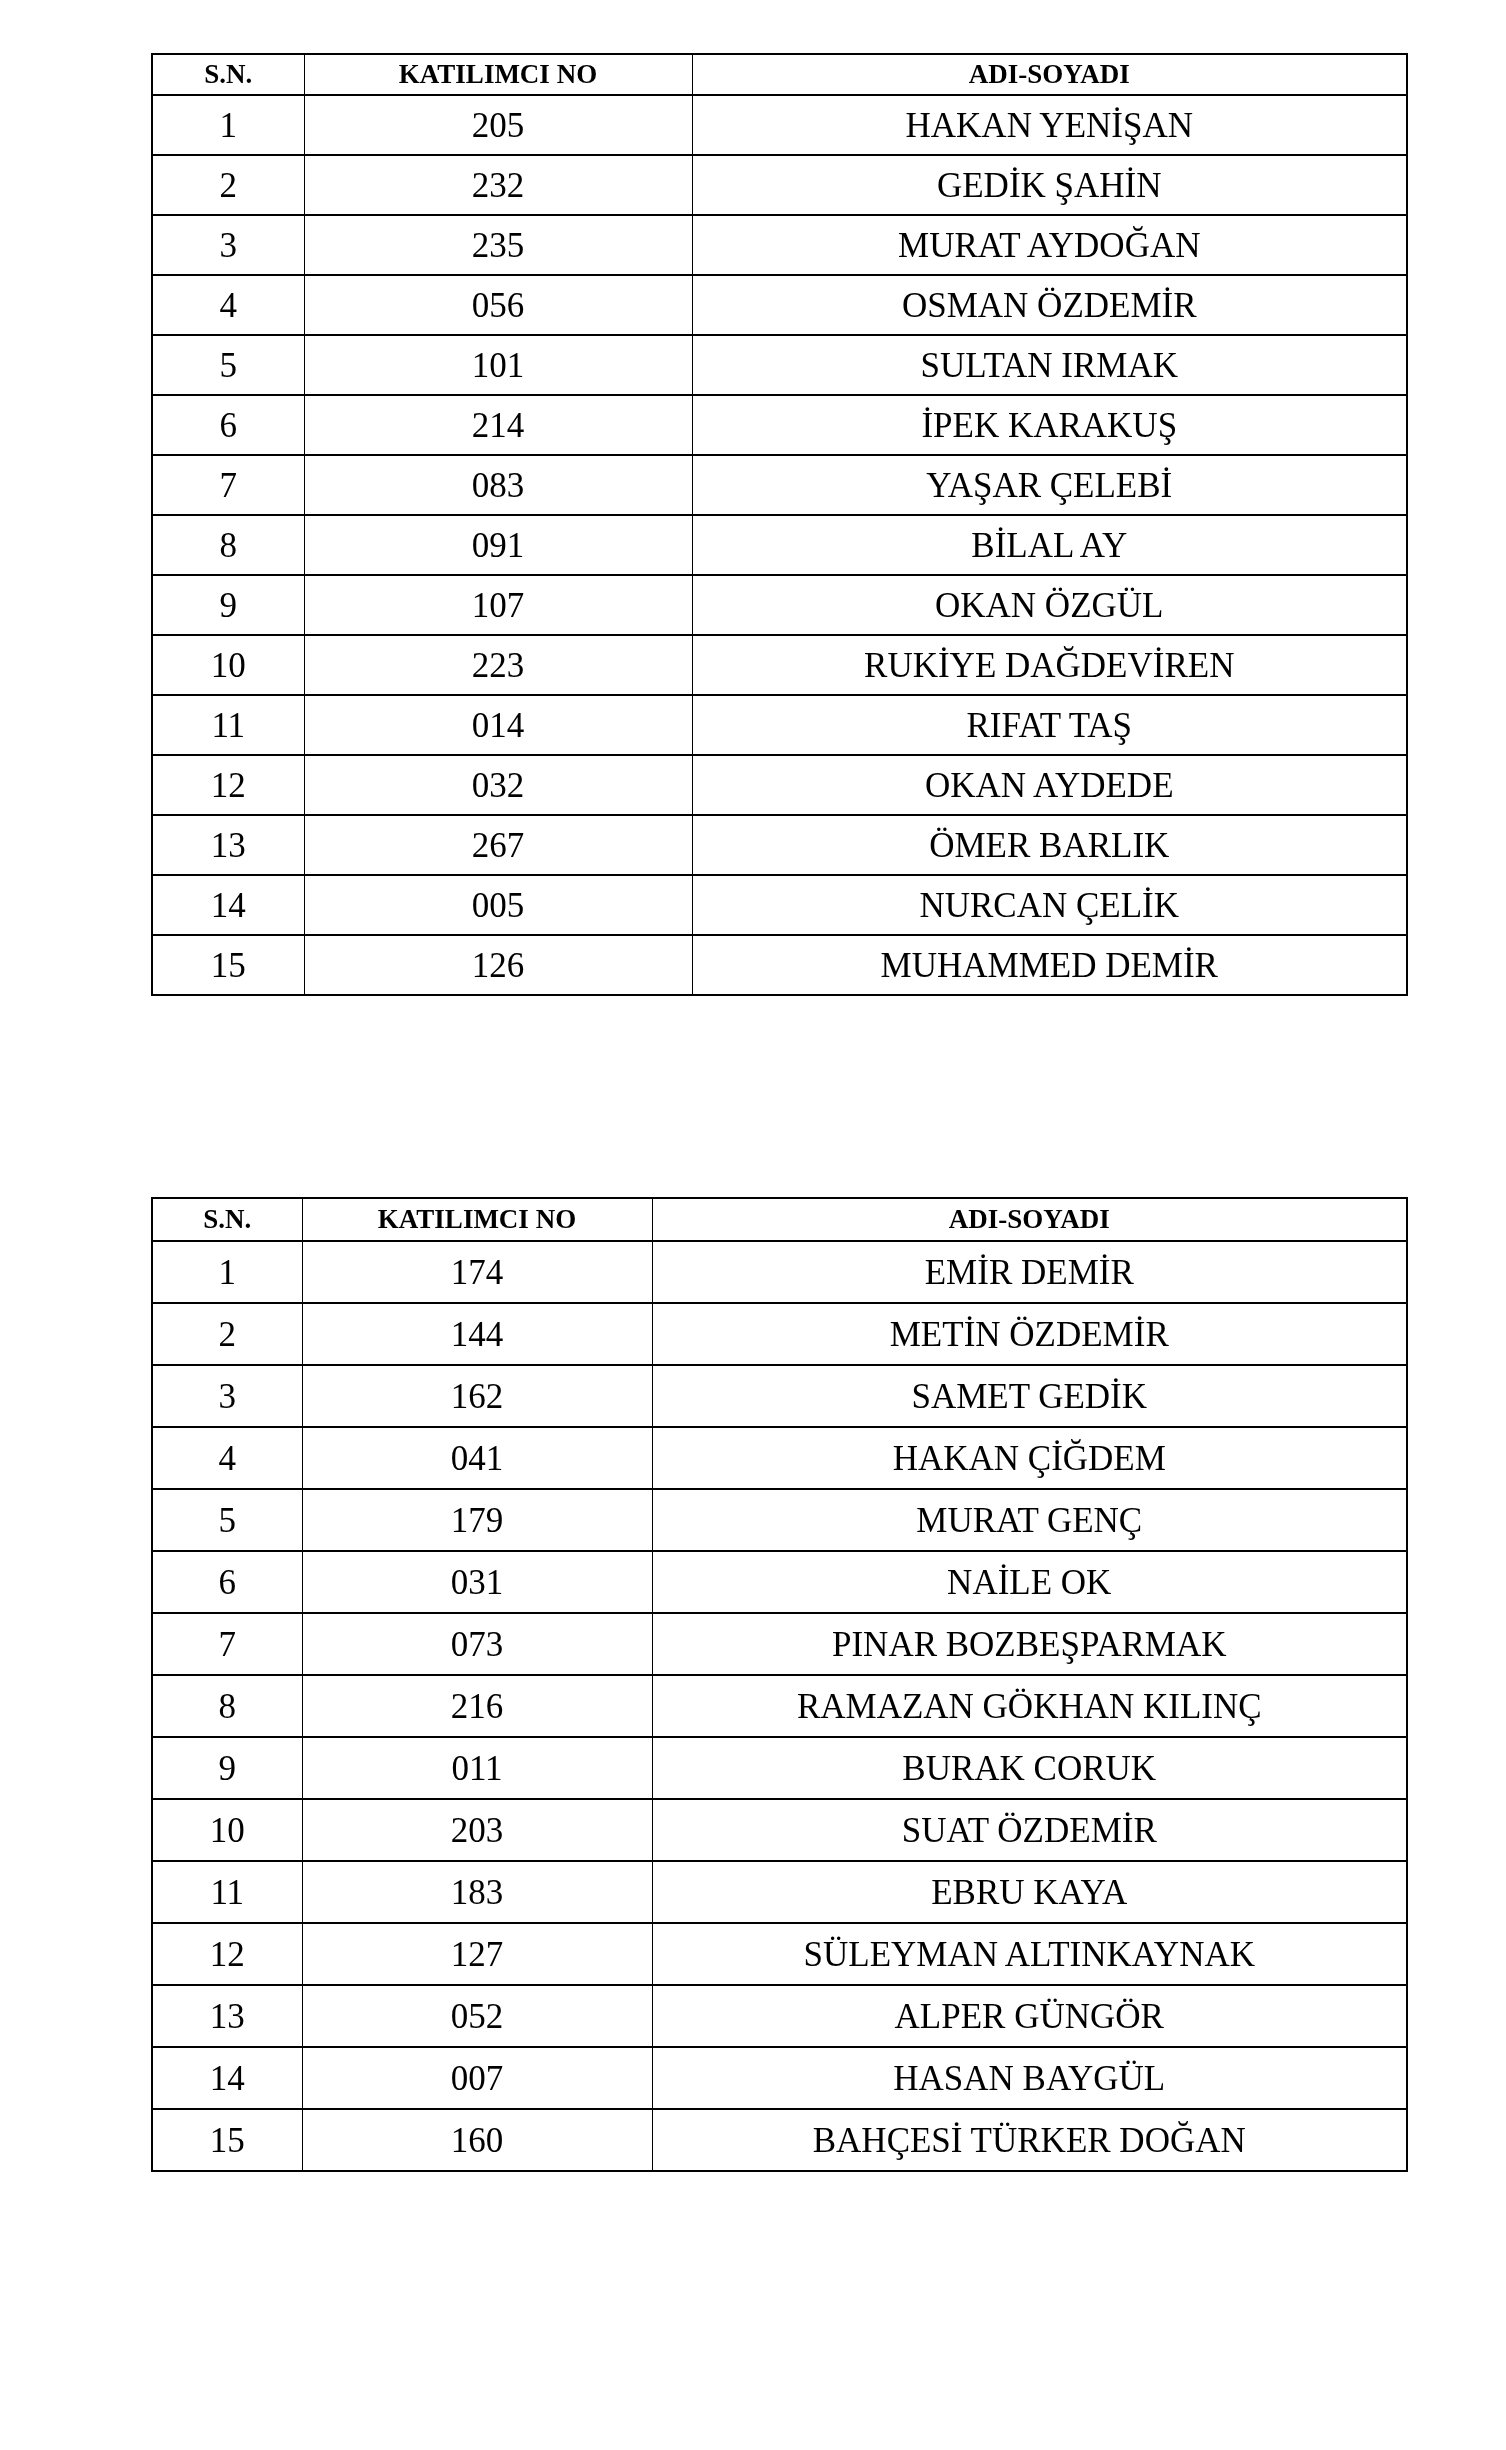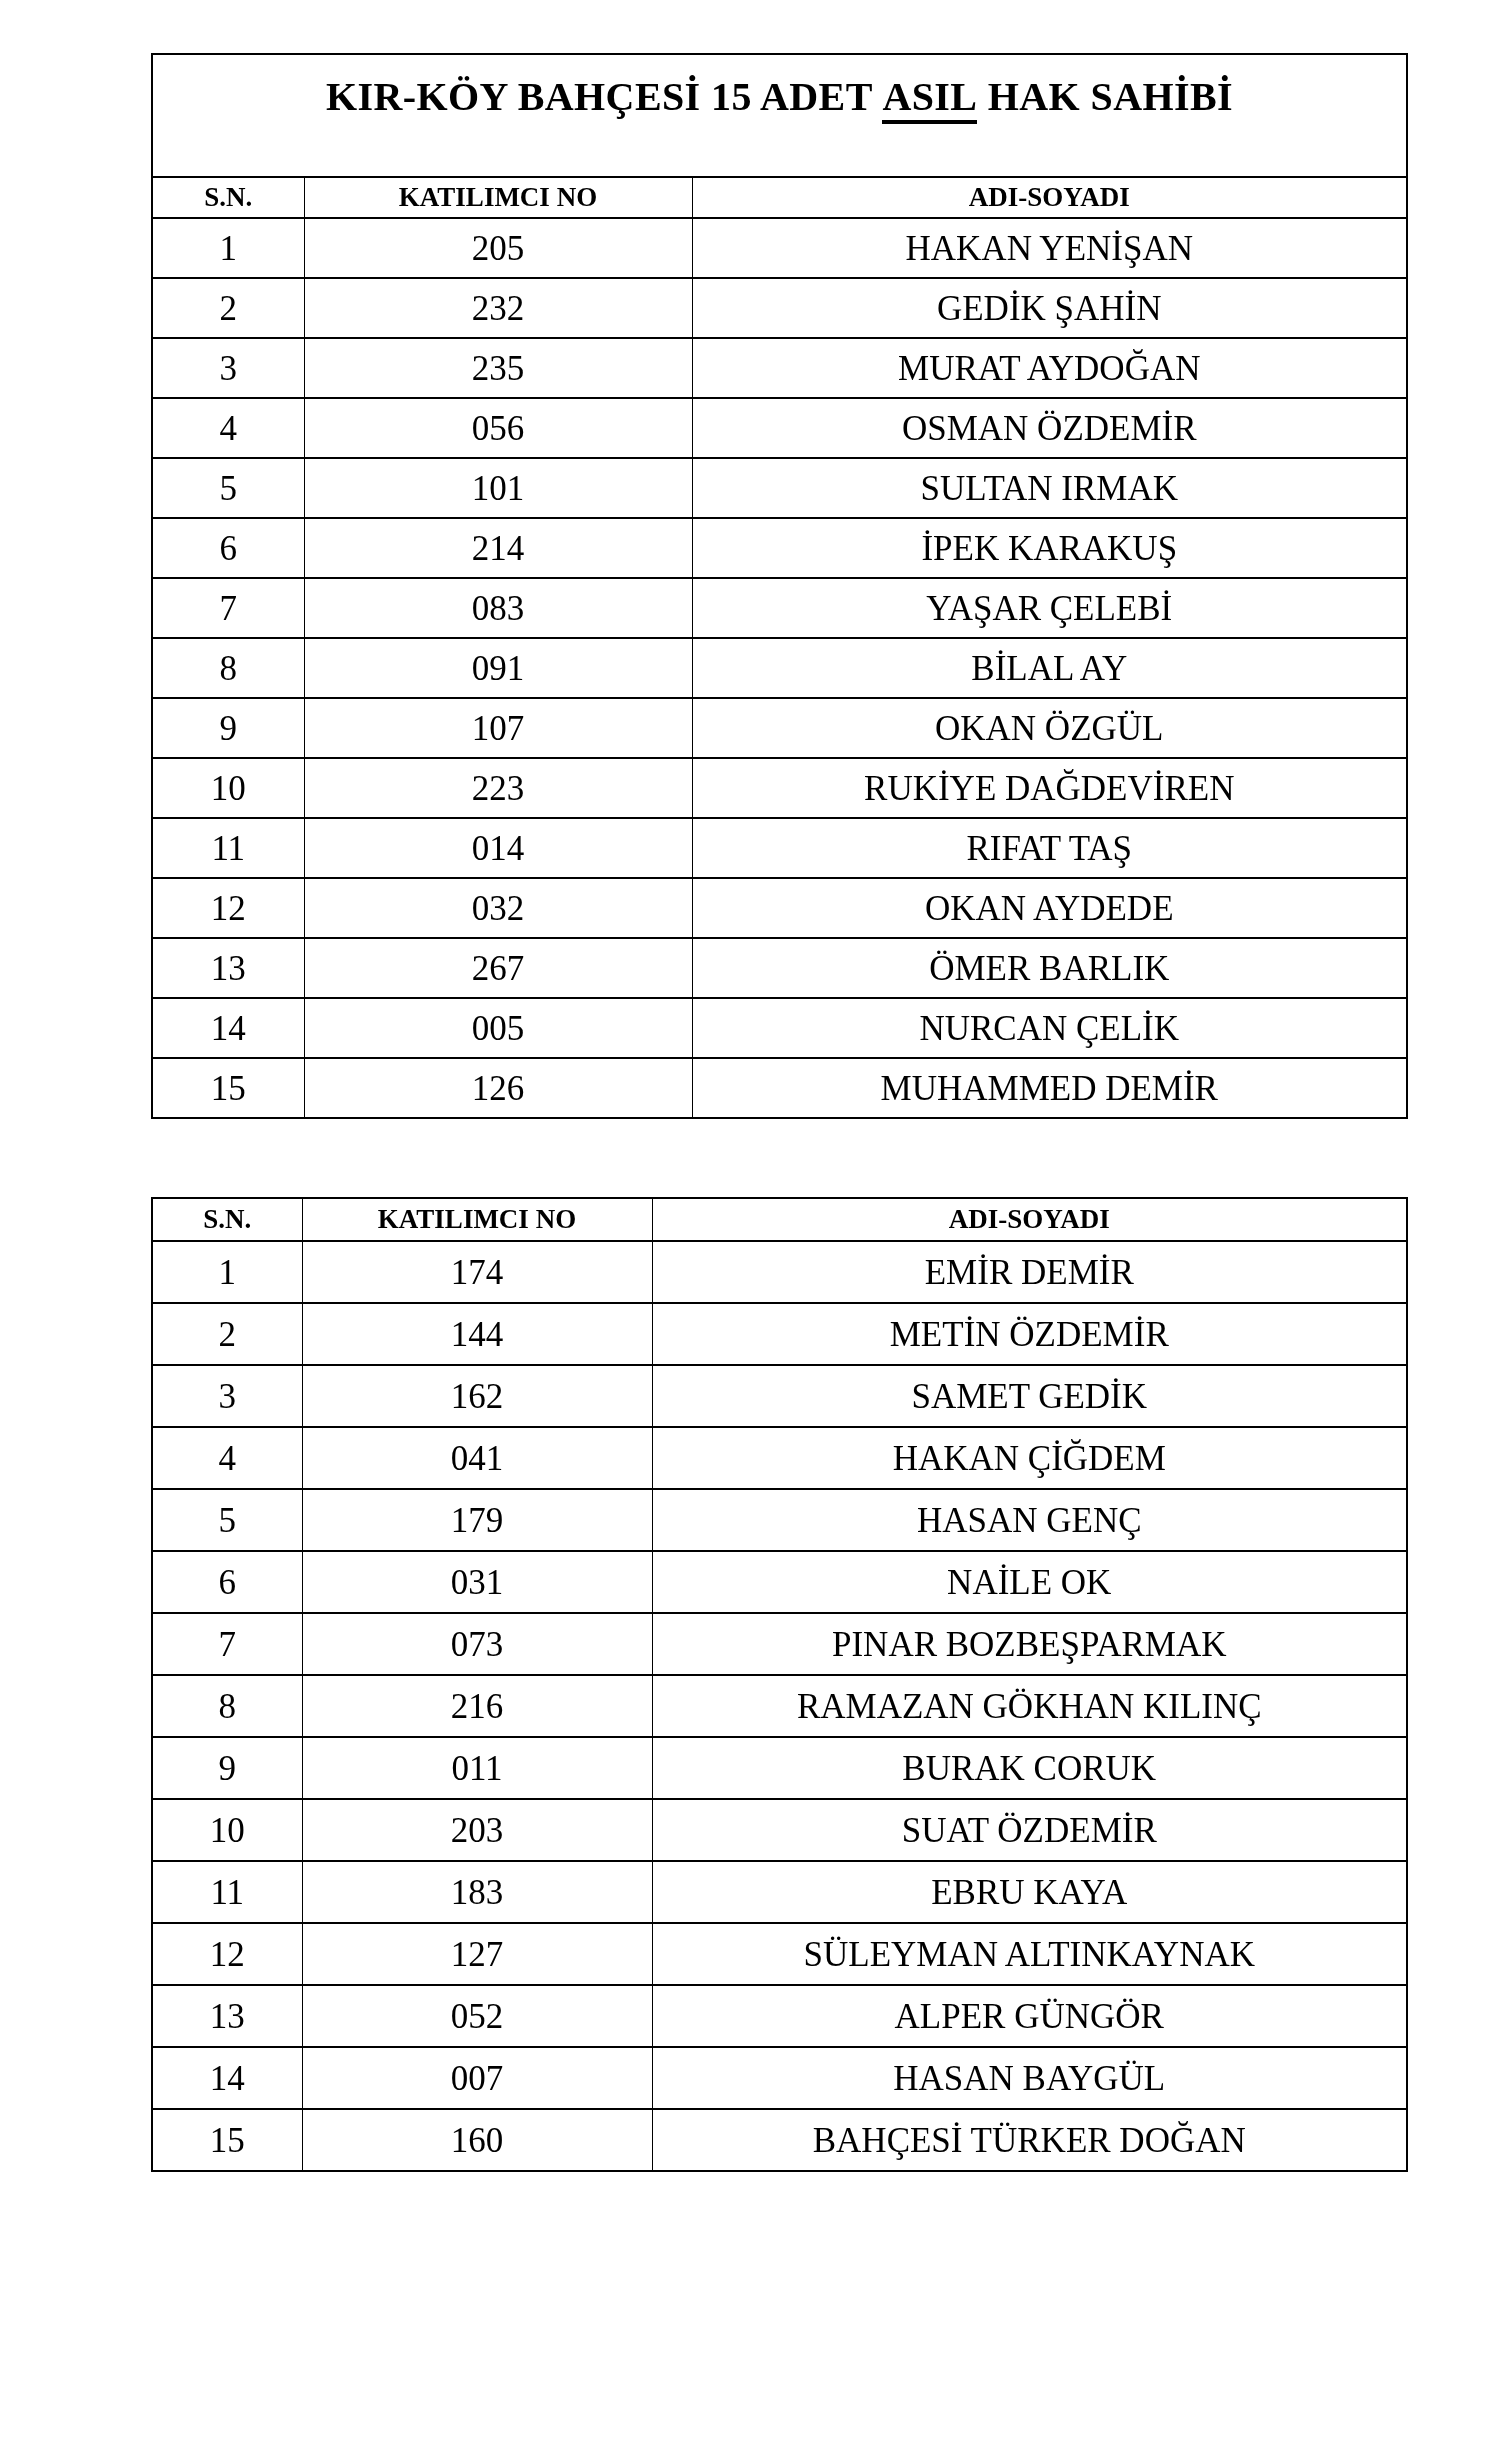--- a/index.html
+++ b/index.html
@@ -69,23 +69,20 @@
 
 <div class="page">
 
   <table class="list t1">
     <colgroup>
         <col class="c1">
         <col class="c2">
         <col class="c3">
       </colgroup>
     <thead>
-      <tr class="title-row">
-        <td colspan="3" class="title-cell"><span>KIR-KÖY BAHÇESİ 15 ADET </span><span class="u">ASIL</span><span> HAK SAHİBİ</span></td>
-      </tr>
       <tr class="head-row">
         <th>S.N.</th>
         <th>KATILIMCI NO</th>
         <th>ADI-SOYADI</th>
       </tr>
     </thead>
     <tbody>
         <tr class="data-row">
     <td>1</td>
     <td>205</td>
@@ -194,21 +191,21 @@
     <td>SAMET GEDİK</td>
   </tr>
         <tr class="data-row">
     <td>4</td>
     <td>041</td>
     <td>HAKAN ÇİĞDEM</td>
   </tr>
         <tr class="data-row">
     <td>5</td>
     <td>179</td>
-    <td>HASAN GENÇ</td>
+    <td>MURAT GENÇ</td>
   </tr>
         <tr class="data-row">
     <td>6</td>
     <td>031</td>
     <td>NAİLE OK</td>
   </tr>
         <tr class="data-row">
     <td>7</td>
     <td>073</td>
     <td>PINAR BOZBEŞPARMAK</td>

